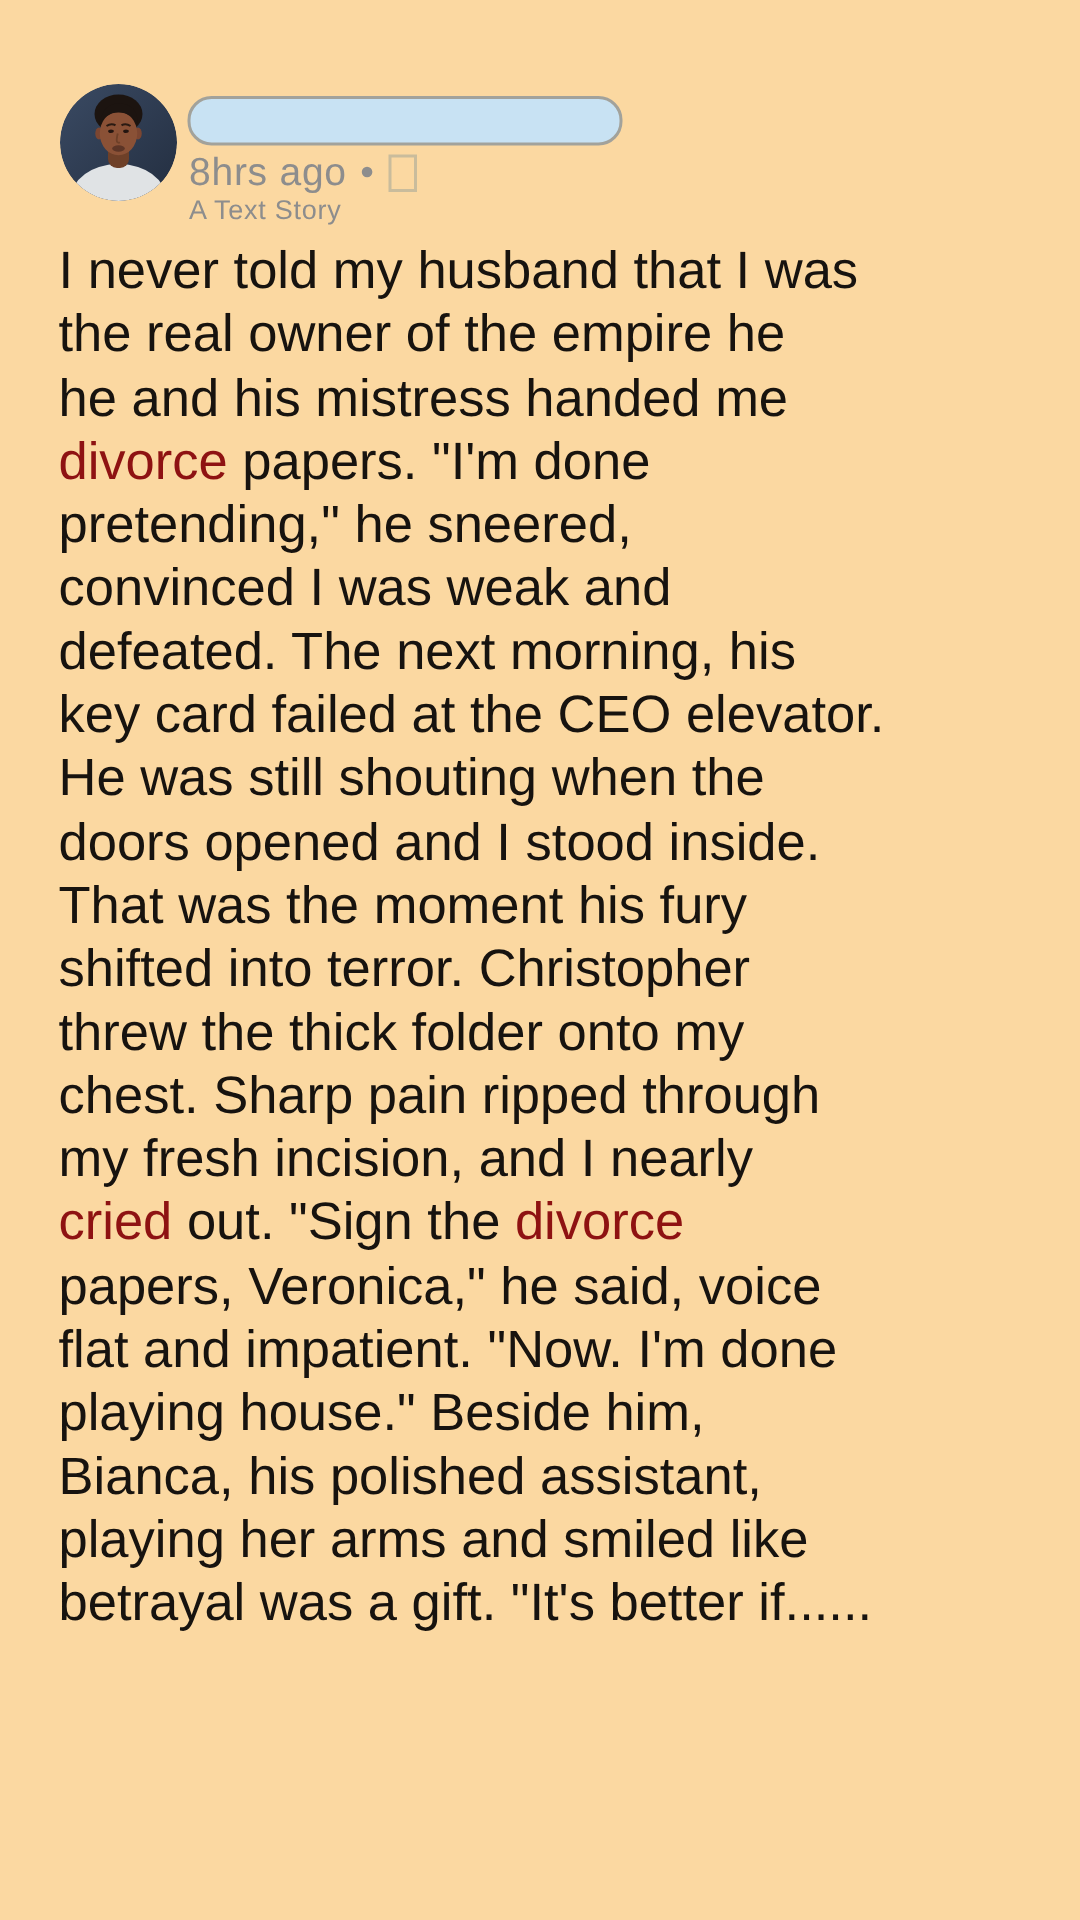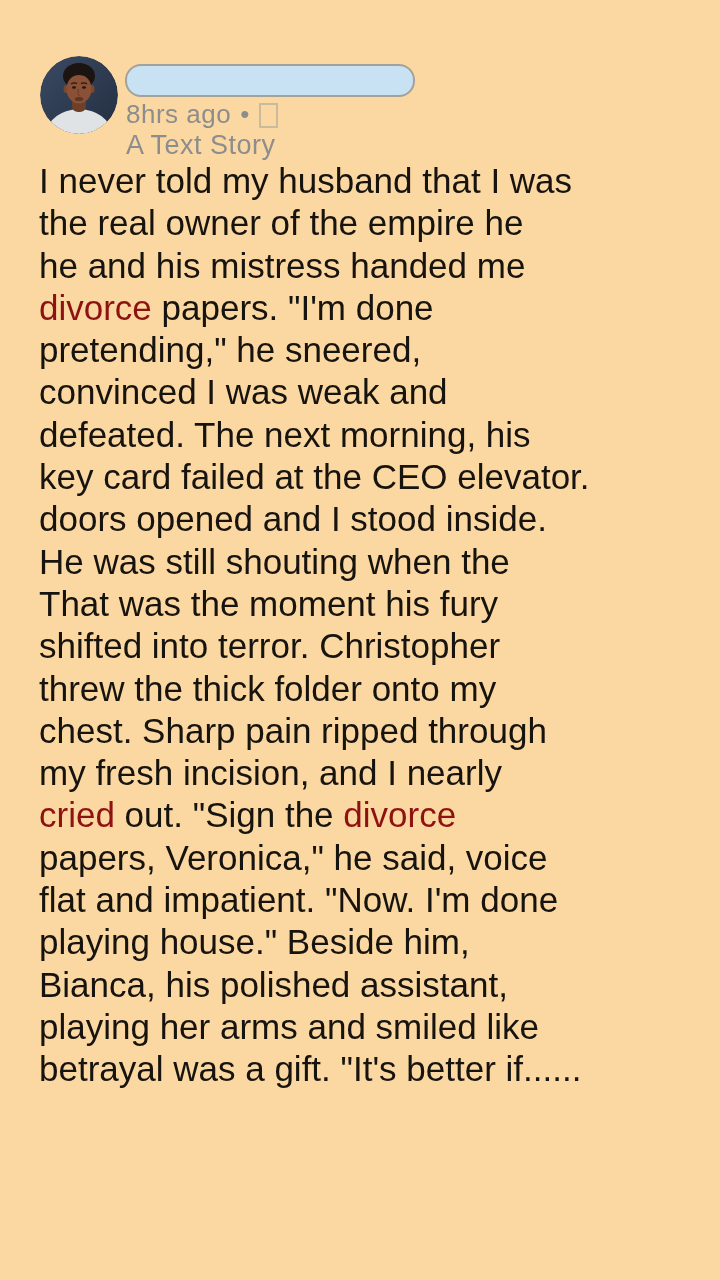--- a/index.html
+++ b/index.html
@@ -53,21 +53,21 @@
   .tofu-box {
     display: inline-block;
     width: 15px; height: 21px;
     border: 2px solid #c9bc9c;
     margin-left: 9px;
     margin-top: 2px;
   }
   .subtitle {
     position: absolute;
     left: 126px; top: 116px;
-    font-size: 27px;
+    font-size: 18px;
     color: #8d8d8d;
     letter-spacing: 0.5px;
     white-space: nowrap;
   }
   .story {
     position: absolute;
     left: 39px; top: 160px;
     width: 660px;
     font-weight: normal;
     font-size: 35px;
@@ -142,22 +142,22 @@
 
 <div class="story">
     <div class="story-line"><span>I never told my husband that I was</span></div>
     <div class="story-line"><span>the real owner of the empire he</span></div>
     <div class="story-line"><span>he and his mistress handed me</span></div>
     <div class="story-line"><span class="hl">divorce</span><span> papers. "I'm done</span></div>
     <div class="story-line"><span>pretending," he sneered,</span></div>
     <div class="story-line"><span>convinced I was weak and</span></div>
     <div class="story-line"><span>defeated. The next morning, his</span></div>
     <div class="story-line"><span>key card failed at the CEO elevator.</span></div>
+    <div class="story-line"><span>He was still shouting when the</span></div>
     <div class="story-line"><span>doors opened and I stood inside.</span></div>
-    <div class="story-line"><span>He was still shouting when the</span></div>
     <div class="story-line"><span>That was the moment his fury</span></div>
     <div class="story-line"><span>shifted into terror. Christopher</span></div>
     <div class="story-line"><span>threw the thick folder onto my</span></div>
     <div class="story-line"><span>chest. Sharp pain ripped through</span></div>
     <div class="story-line"><span>my fresh incision, and I nearly</span></div>
     <div class="story-line"><span class="hl">cried</span><span> out. "Sign the </span><span class="hl">divorce</span></div>
     <div class="story-line"><span>papers, Veronica," he said, voice</span></div>
     <div class="story-line"><span>flat and impatient. "Now. I'm done</span></div>
     <div class="story-line"><span>playing house." Beside him,</span></div>
     <div class="story-line"><span>Bianca, his polished assistant,</span></div>

